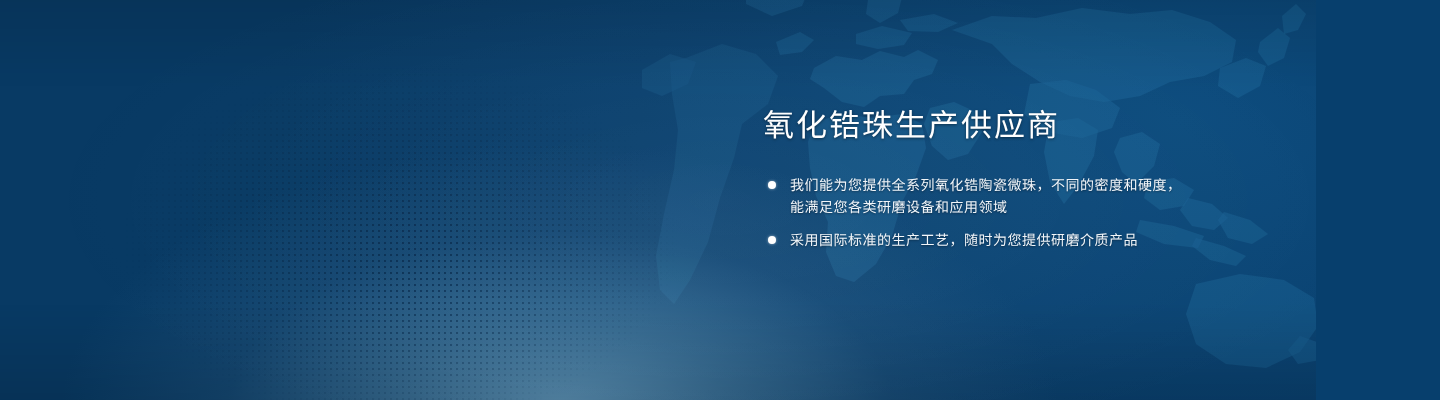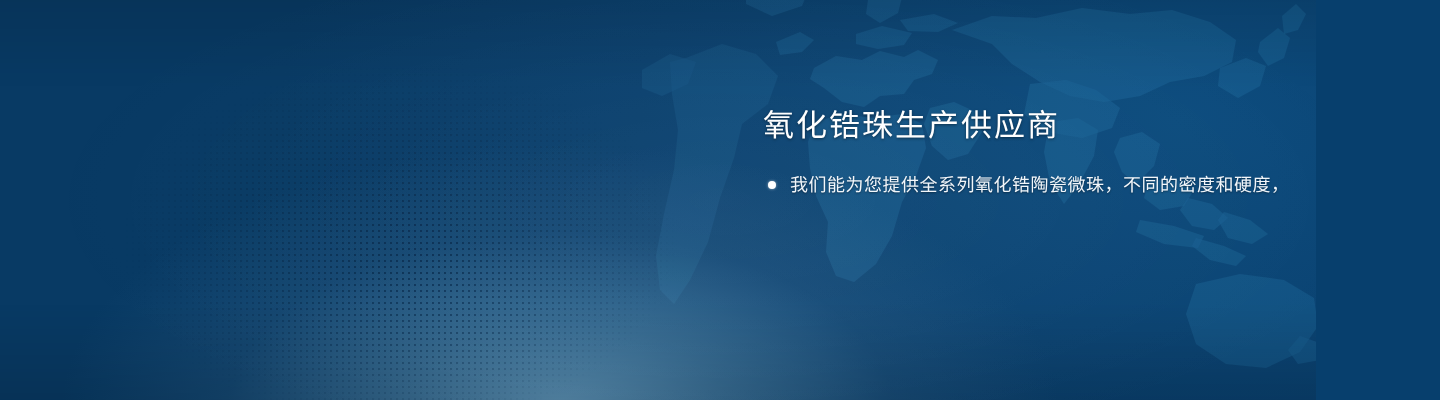--- a/index.html
+++ b/index.html
@@ -110,21 +110,21 @@
   }
   .bullets {
     list-style: none;
     margin: 0;
     padding: 0;
   }
   .bullet {
     position: relative;
     padding-left: 27px;
     margin-bottom: 11px;
-    font-size: 18px;
+    font-size: 14px;
     line-height: 22px;
     letter-spacing: 0.5px;
     color: #f2f6fa;
     text-shadow: 0 1px 2px rgba(0,0,0,0.40);
   }
   .bullet:last-child { margin-bottom: 0; }
   .bullet-dot {
     position: absolute;
     left: 5px;
     top: 7px;
@@ -315,17 +315,22 @@
 
   <div class="bg-vignette"></div>
 
   <div class="copy">
     <h1 class="headline">氧化锆珠生产供应商</h1>
 
     <ul class="bullets">
       <li class="bullet">
         <span class="bullet-dot"></span>
         <span class="bullet-line">我们能为您提供全系列氧化锆陶瓷微珠，不同的密度和硬度，</span>
+        <span class="bullet-line">能满足您各类研磨设备和应用领域</span>
+      </li>
+      <li class="bullet">
+        <span class="bullet-dot"></span>
+        <span class="bullet-line">采用国际标准的生产工艺，随时为您提供研磨介质产品</span>
       </li>
     </ul>
   </div>
 
 </div>
 
 </body></html>

